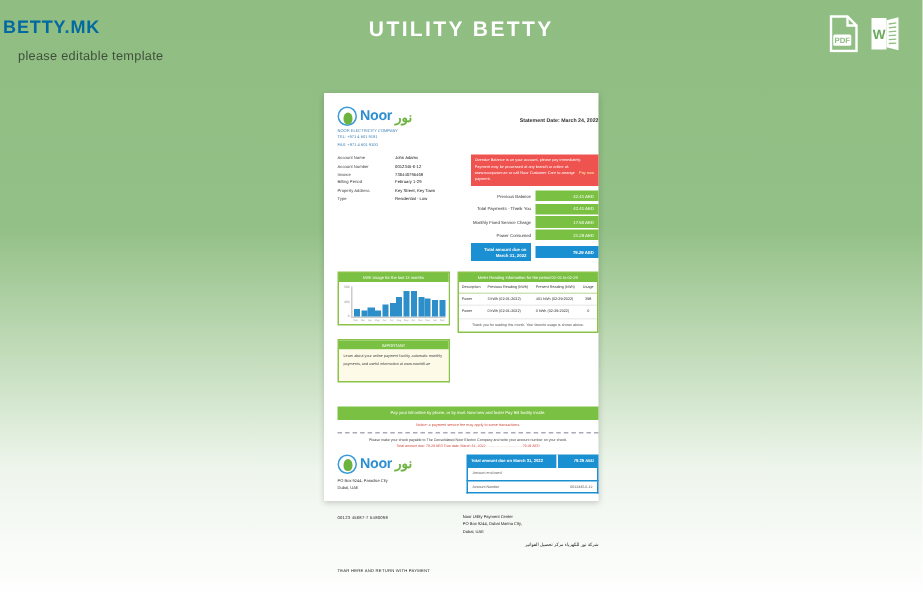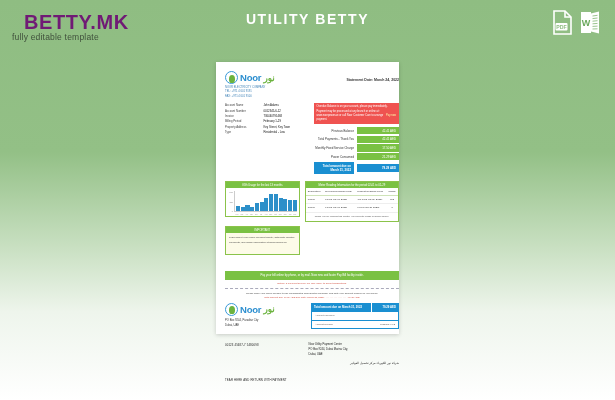--- a/index.html
+++ b/index.html
@@ -8,22 +8,22 @@
     font-family: "Liberation Sans", sans-serif;
     overflow: hidden;
   }
   body {
     background: linear-gradient(180deg, #8fbd82 0%, #93c086 38%, #c9e0c2 62%, #eef5ec 78%, #ffffff 100%);
     position: relative;
   }
 
   
   .promo-brand {
-    position: absolute; left: 24px; top: 11px;
-    font-size: 20px; font-weight: bold; color: #701a75;
+    position: absolute; left: 2px; top: 11px;
+    font-size: 12px; font-weight: bold; color: #0369a1;
     letter-spacing: .6px;
   }
   .promo-sub {
     position: absolute; left: 12px; top: 32px;
     font-size: 8.5px; color: #3f4f3b; letter-spacing: .2px;
   }
   .promo-title {
     position: absolute; left: 0; right: 0; top: 11px;
     text-align: center; font-size: 14px; font-weight: bold;
     color: #ffffff; letter-spacing: 1.6px;
@@ -173,21 +173,21 @@
   .bottom { display: flex; justify-content: space-between; margin-top: 14px; }
   .acct-code { font-size: 2.8px; color: #222; letter-spacing: .15px; }
   .mail-addr { font-size: 2.7px; color: #222; line-height: 1.8; width: 52%; }
   .arabic { font-size: 3px; color: #222; text-align: right; margin-top: 3px; direction: rtl; }
   .foot-note { font-size: 2.8px; color: #222; margin-top: 12px; letter-spacing: .15px; }
 </style>
 </head>
 <body>
 
 <div class="promo-brand">BETTY.MK</div>
-<div class="promo-sub">fully editable template</div>
+<div class="promo-sub">please editable template</div>
 <div class="promo-title">UTILITY BETTY</div>
 
 <div class="fmt-icons">
   <span class="ico">
     <svg width="21" height="25" viewBox="0 0 21 25">
       <path d="M2 1h11l6 6v17H2z" fill="none" stroke="#fff" stroke-width="1.6"></path>
       <path d="M13 1v6h6" fill="none" stroke="#fff" stroke-width="1.6"></path>
       <rect x="3.5" y="13" width="12" height="7.5" rx="1" fill="#fff"></rect>
       <text x="9.5" y="18.8" font-size="5.2" font-family="Liberation Sans, sans-serif" font-weight="bold" fill="#8fbd82" text-anchor="middle">PDF</text>
     </svg>

